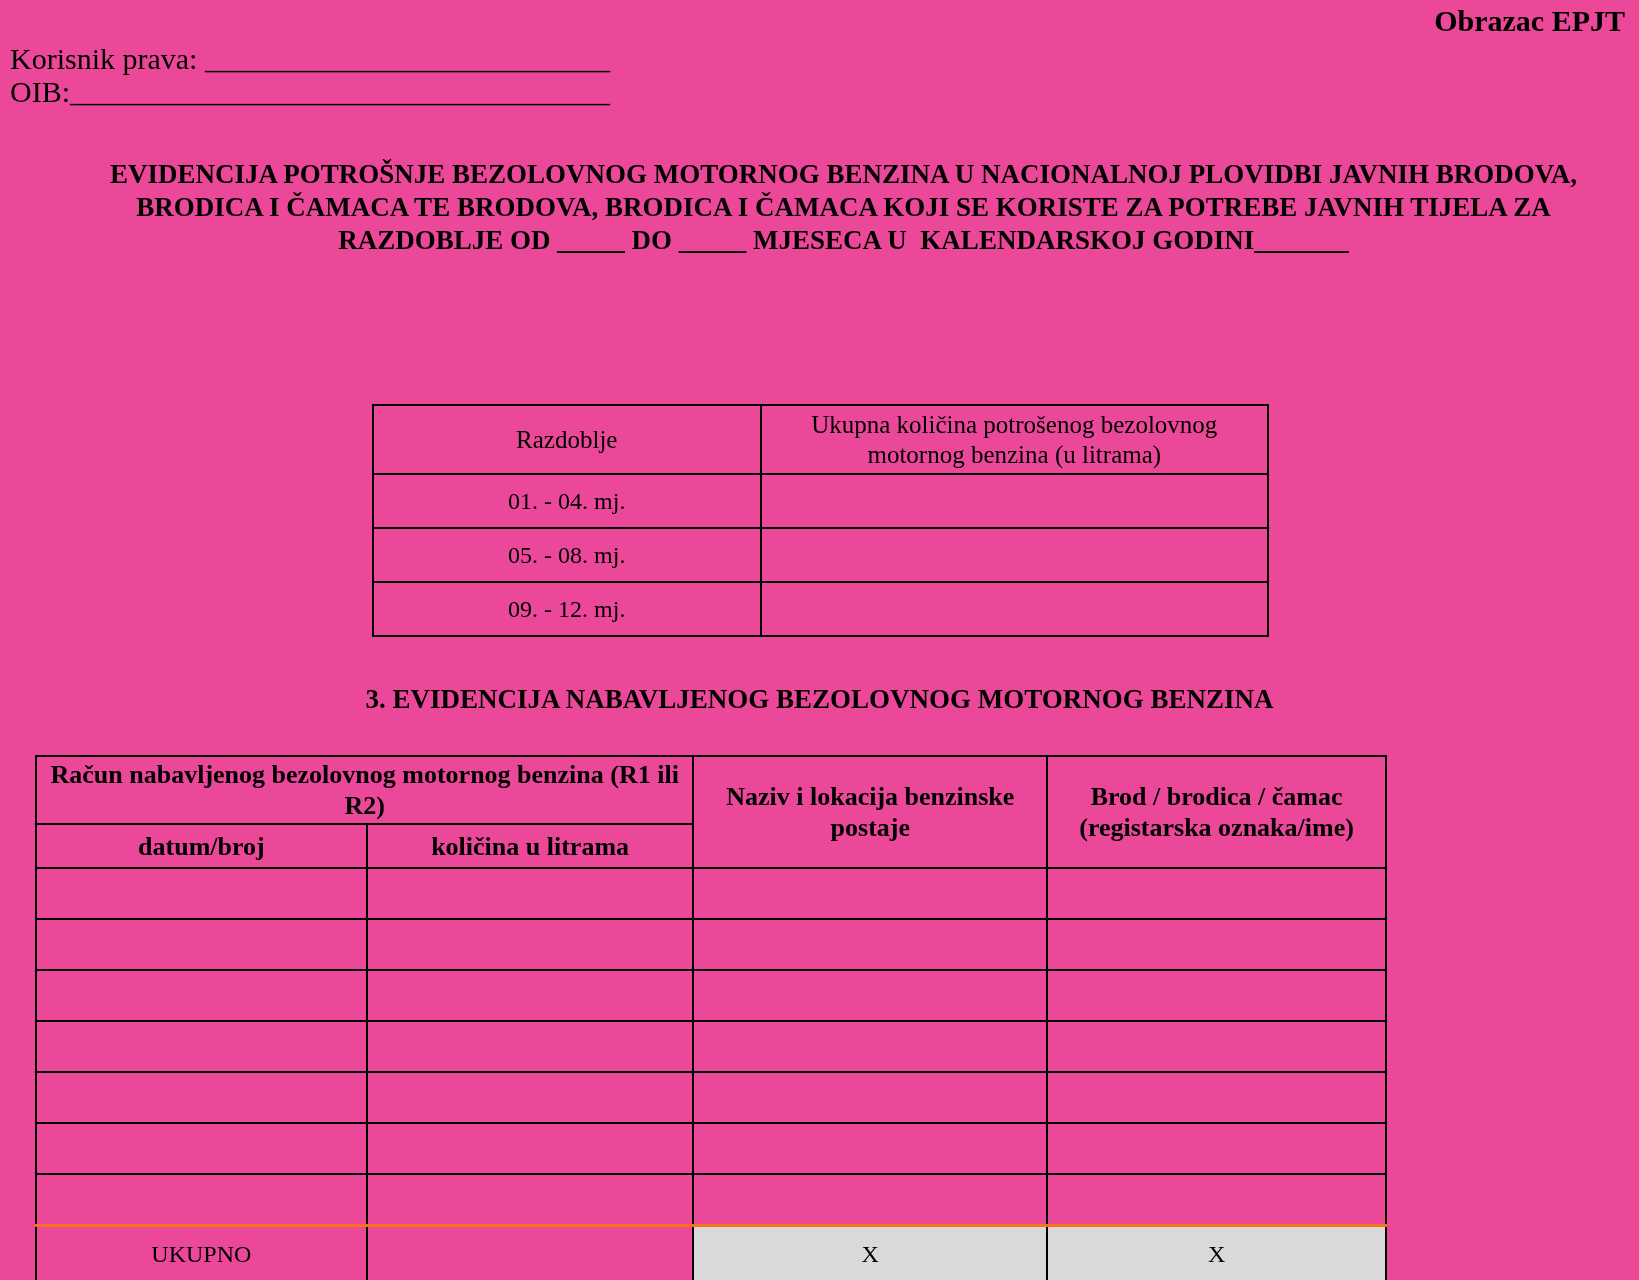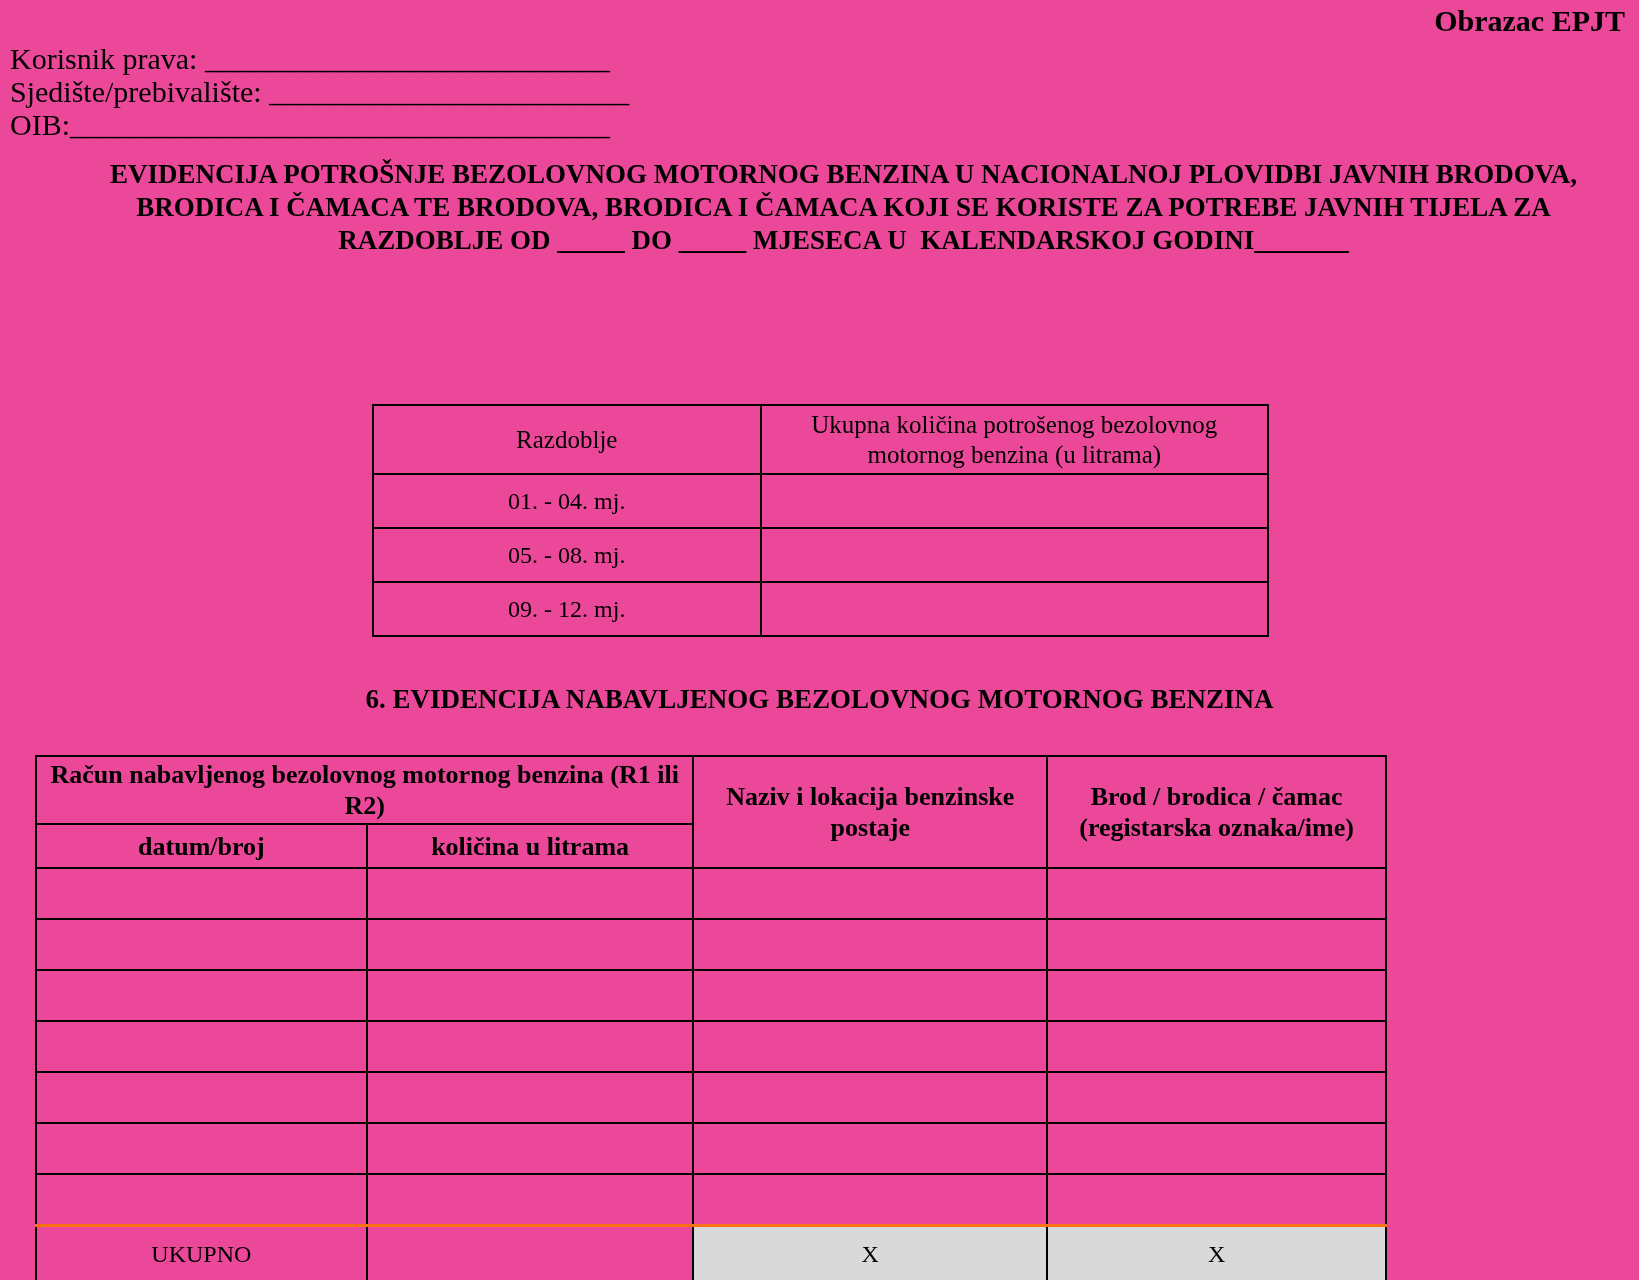--- a/index.html
+++ b/index.html
@@ -55,23 +55,20 @@
 
 <div class="page">
 
   <div class="form-code">Obrazac EPJT</div>
 
   <div class="info-block">
     <div class="info-line">
       <span>Korisnik prava: </span><span class="blank">___________________________</span>
     </div>
     <div class="info-line">
-      <span>Sjedište/prebivalište: </span><span class="blank">________________________</span>
-    </div>
-    <div class="info-line">
       <span>OIB:</span><span class="blank">____________________________________</span>
     </div>
   </div>
 
   <div class="doc-title">
     <div>EVIDENCIJA POTROŠNJE BEZOLOVNOG MOTORNOG BENZINA U NACIONALNOJ PLOVIDBI JAVNIH BRODOVA,</div>
     <div>BRODICA I ČAMACA TE BRODOVA, BRODICA I ČAMACA KOJI SE KORISTE ZA POTREBE JAVNIH TIJELA ZA</div>
     <div>RAZDOBLJE OD _____ DO _____ MJESECA U  KALENDARSKOJ GODINI_______</div>
   </div>
 
@@ -96,21 +93,21 @@
         <td>05. - 08. mj.</td>
         <td></td>
       </tr>
       <tr>
         <td>09. - 12. mj.</td>
         <td></td>
       </tr>
     </tbody>
   </table>
 
-  <div class="section-heading s2">6. EVIDENCIJA NABAVLJENOG BEZOLOVNOG MOTORNOG BENZINA</div>
+  <div class="section-heading s2">3. EVIDENCIJA NABAVLJENOG BEZOLOVNOG MOTORNOG BENZINA</div>
 
   <table class="t2">
     <colgroup>
       <col style="width:24.5%">
         <col style="width:24.2%">
         <col style="width:26.2%">
         <col style="width:25.1%">
     </colgroup>
     <thead>
       <tr>

